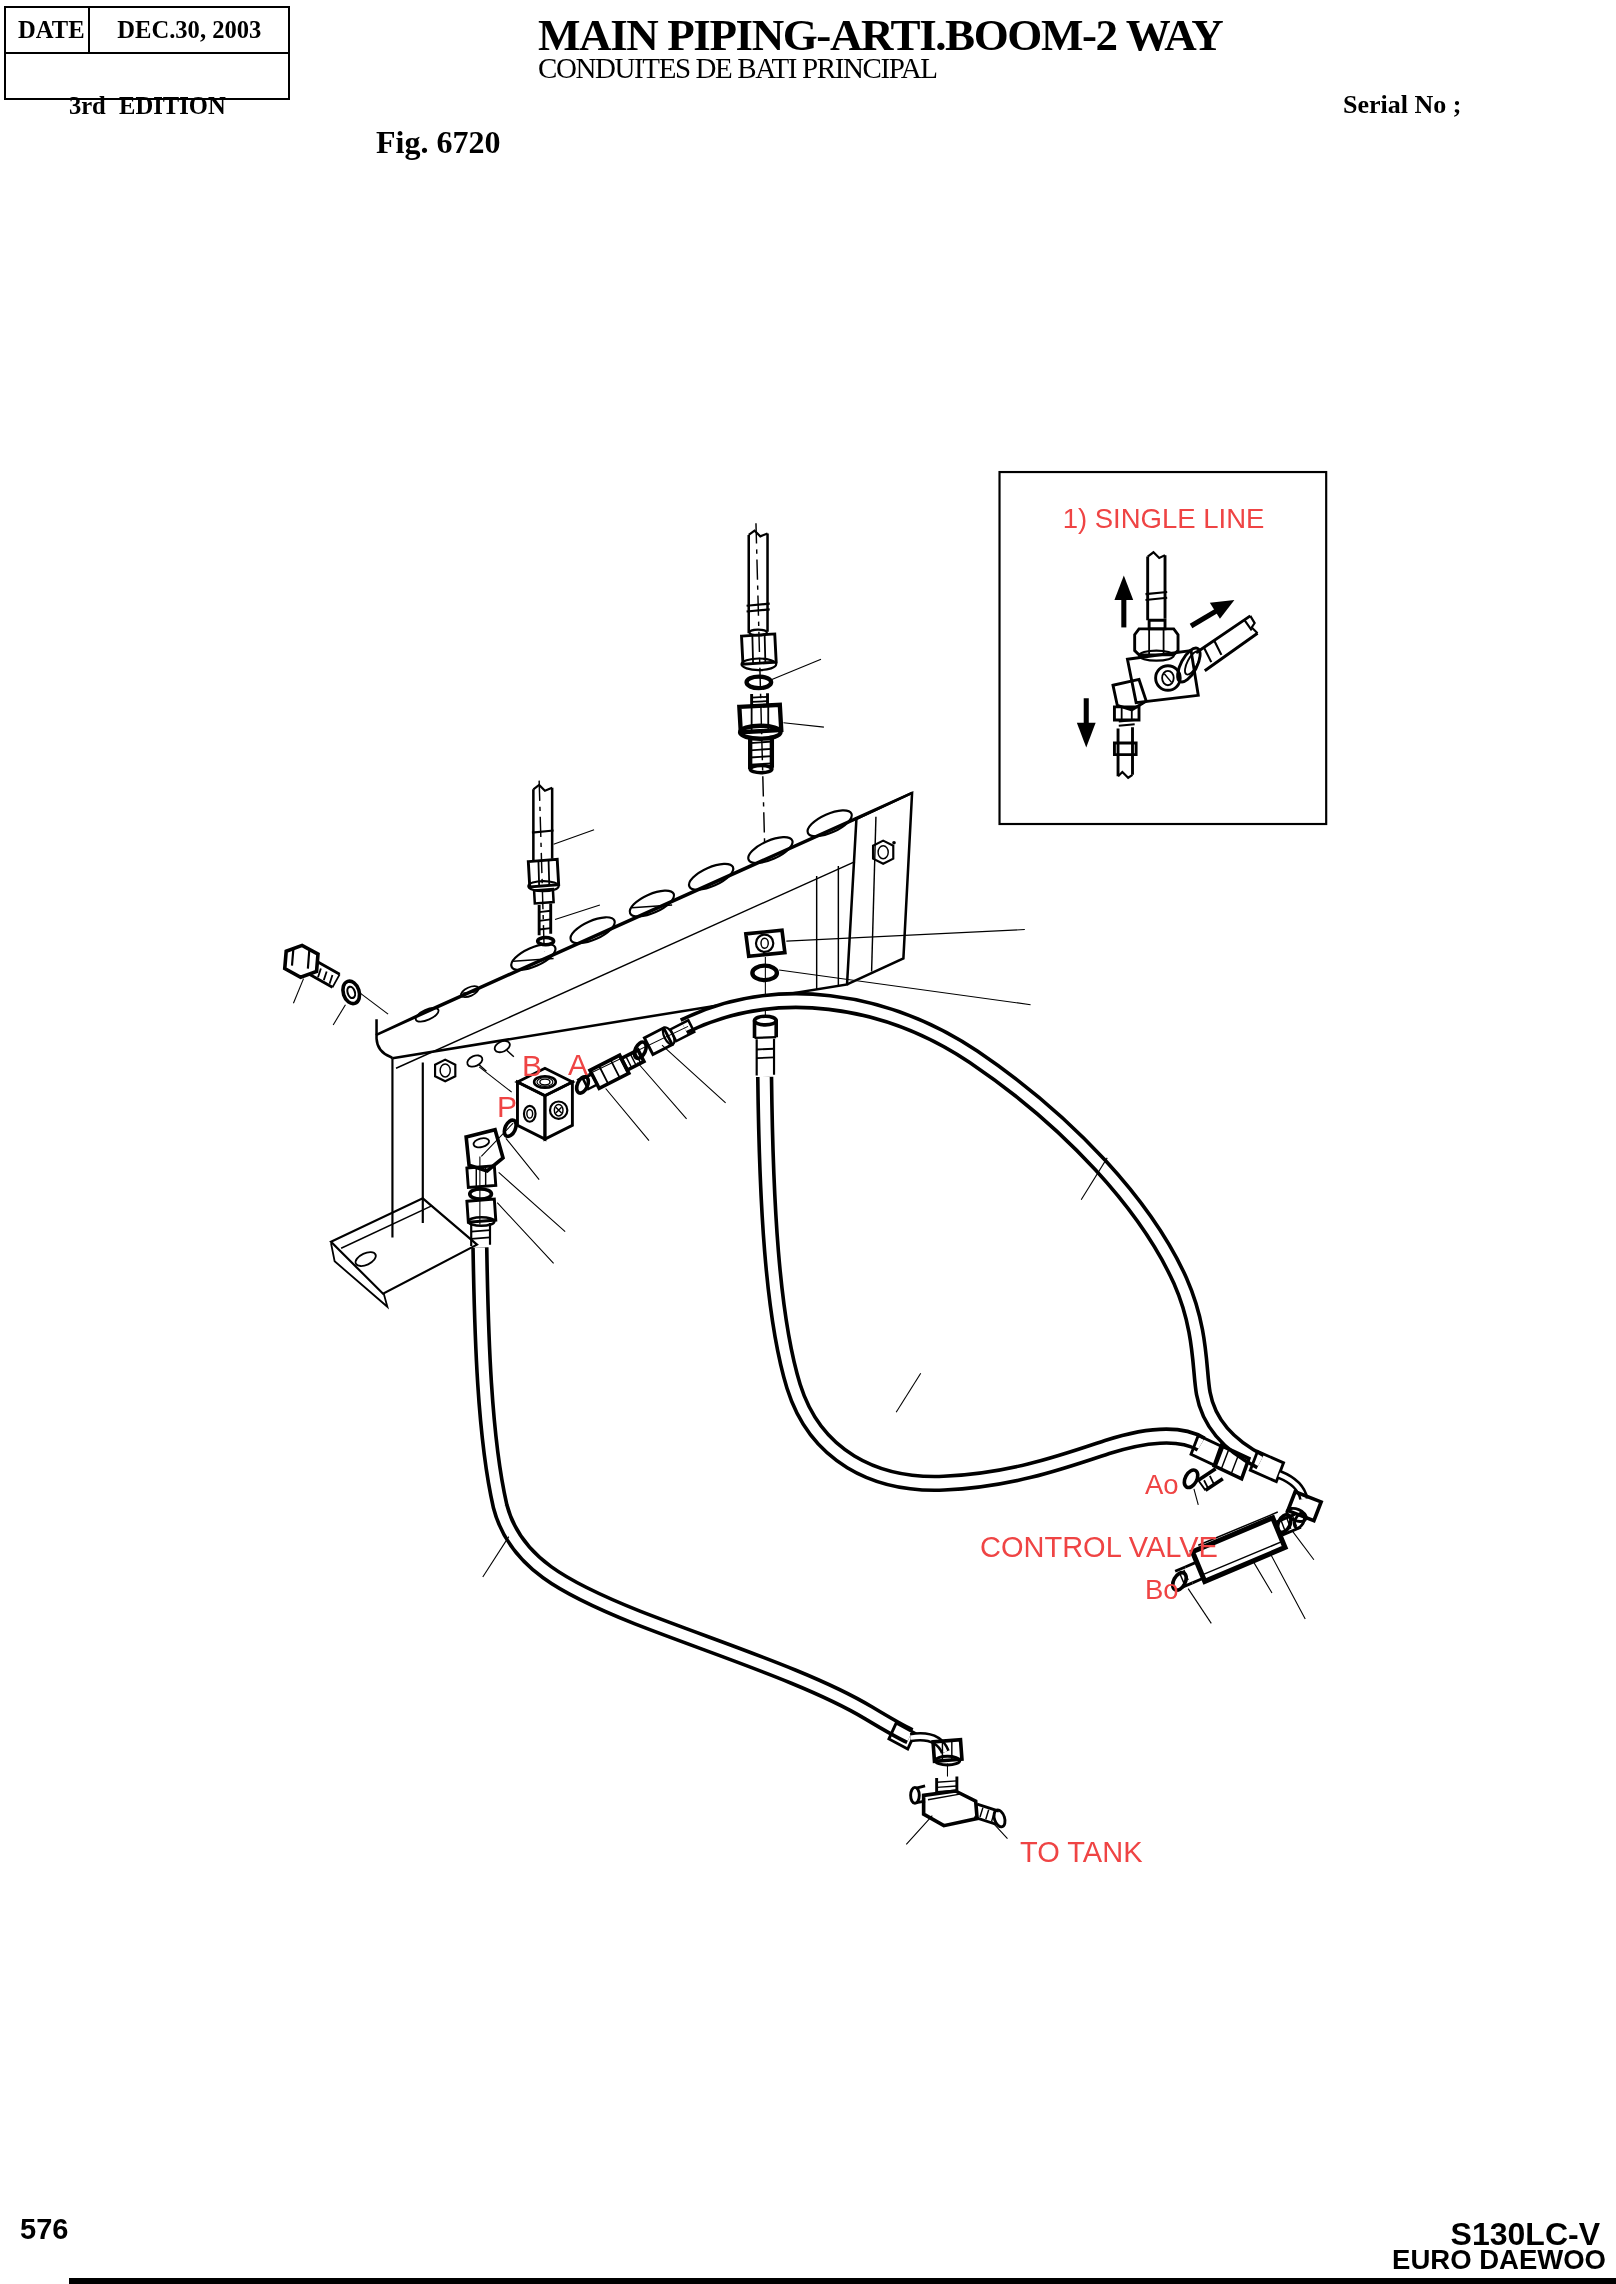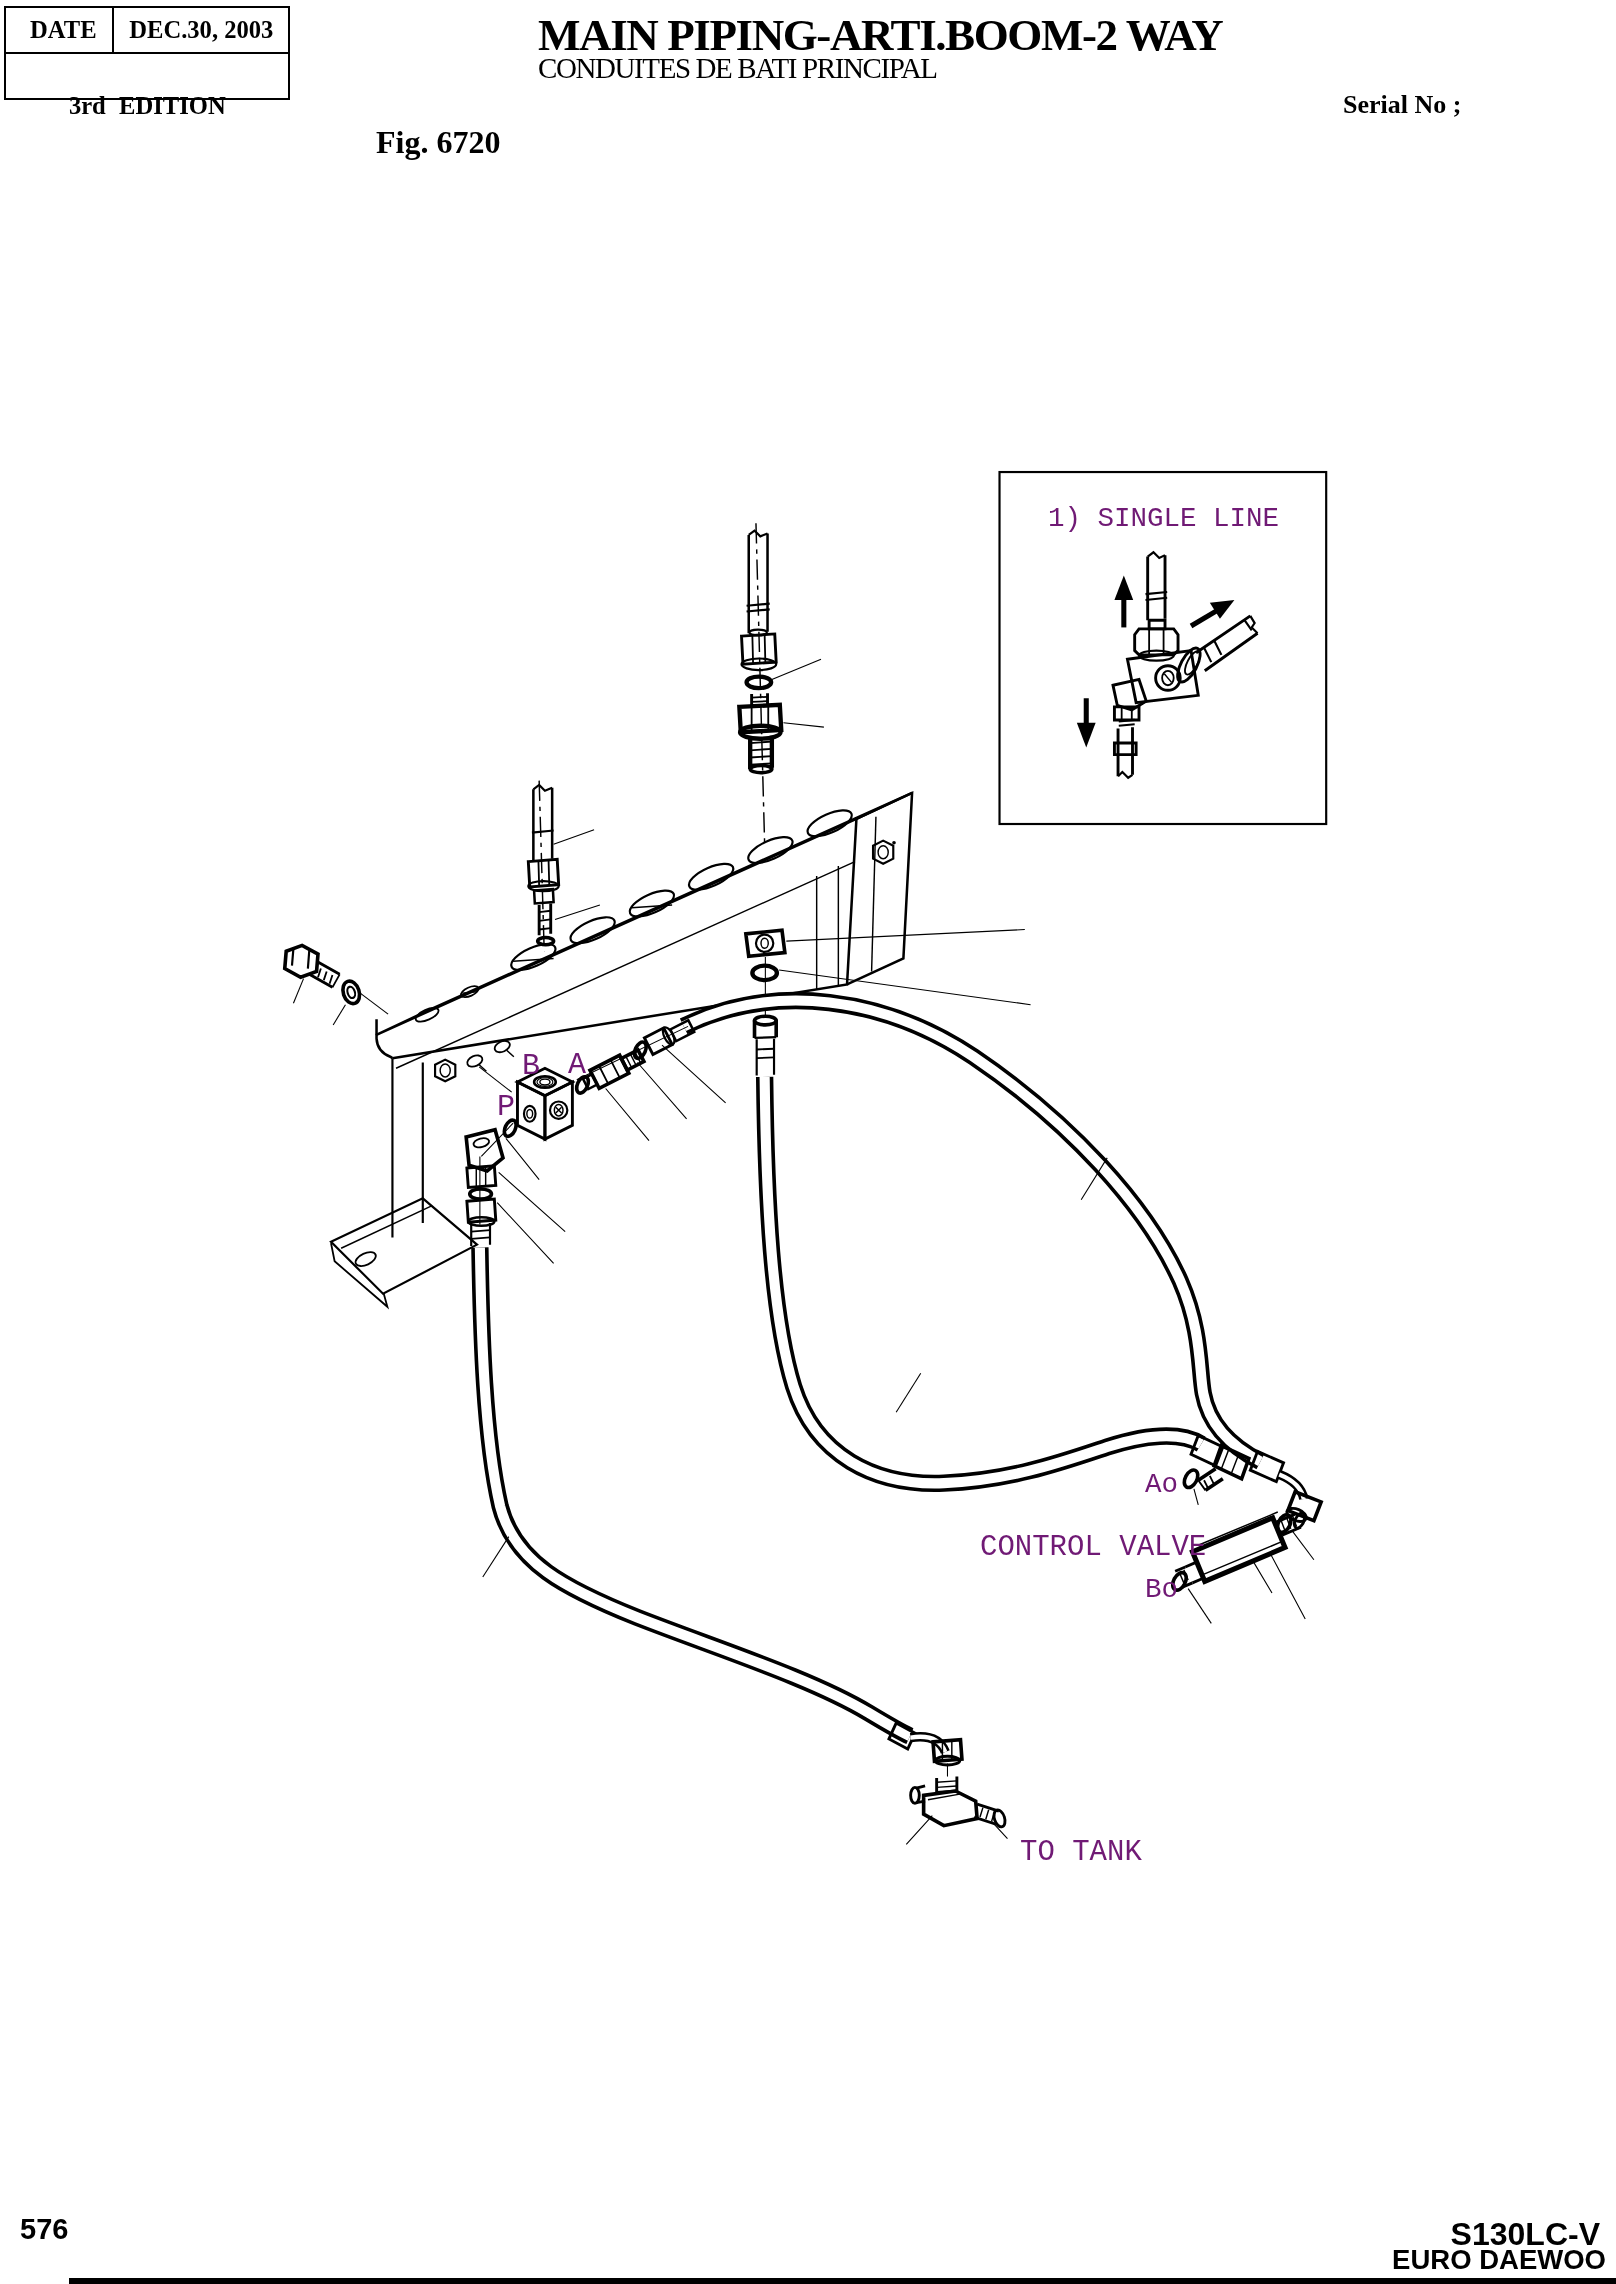--- a/index.html
+++ b/index.html
@@ -2,31 +2,31 @@
 <html style="font-size:11.6px"><head>
 <meta charset="utf-8">
 <style>
   html,body{margin:0;padding:0;background:#fff;}
   .page{position:relative;width:1616px;height:2284px;background:#fff;overflow:hidden;
         font-family:"Liberation Serif", serif;color:#000;}
   .abs{position:absolute;}
   
   .rev-table{left:4.3px;top:5.8px;width:286px;height:94px;border:2.9px solid #000;box-sizing:border-box;}
   .rev-row1{display:flex;height:46px;border-bottom:2.2px solid #000;box-sizing:border-box;}
-  .rev-cell-label{width:108px;border-right:2.2px solid #000;box-sizing:border-box;
+  .rev-cell-label{width:84px;border-right:2.2px solid #000;box-sizing:border-box;
       display:flex;align-items:center;justify-content:center;font-weight:bold;font-size:24.6px;padding-left:8px;}
   .rev-cell-value{flex:1;display:flex;align-items:center;justify-content:center;font-weight:bold;font-size:24.6px;}
   .rev-row2{height:43px;display:flex;align-items:flex-start;justify-content:center;
       font-weight:bold;font-size:24.6px;padding-top:22px;word-spacing:7.2px;margin-top:16px;}
   .fig-label{left:376px;top:81px;font-weight:bold;font-size:32px;margin-top:43px;}
   .title1{left:538px;top:8.7px;font-weight:bold;font-size:45px;letter-spacing:-1.4px;white-space:nowrap;}
   .title2{left:538px;top:52px;font-weight:normal;font-size:29px;letter-spacing:-1.4px;white-space:nowrap;}
   .serial{left:1343px;top:90px;font-weight:bold;font-size:26px;white-space:nowrap;}
   
-  .lbl{font-family:Liberation Mono, monospace;color:#701a75;white-space:nowrap;}
+  .lbl{font-family:Liberation Sans, sans-serif;color:#ef4444;white-space:nowrap;}
   .inset-caption{left:1000px;top:503px;width:327px;text-align:center;font-size:27.5px;}
   .port-b{left:522px;top:1049px;font-size:30px;}
   .port-a{left:568px;top:1048px;font-size:30px;}
   .port-p{left:497px;top:1090px;font-size:30px;}
   .port-ao{left:1145px;top:1469px;font-size:27.5px;}
   .port-bo{left:1145px;top:1574px;font-size:27.5px;}
   .cv-label{left:980px;top:1531px;font-size:29px;}
   .tank-label{left:996px;top:1836px;font-size:29px;margin-left:24px;}
   
   .pg-num{left:20px;top:2213px;font-family:"Liberation Sans", sans-serif;font-weight:bold;font-size:29px;}

